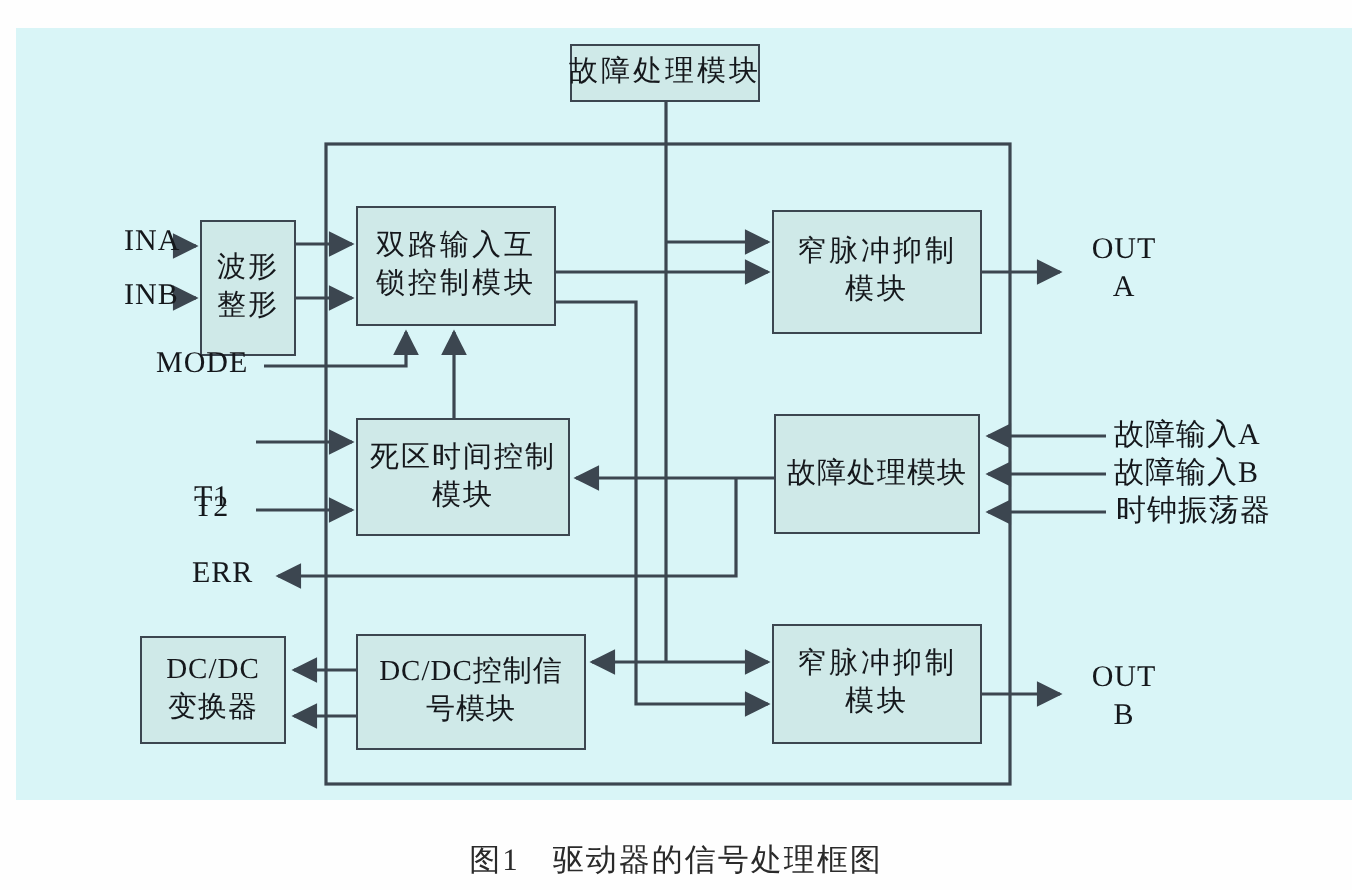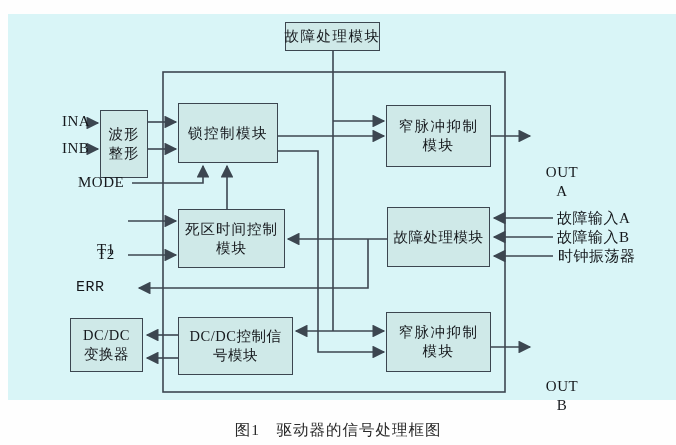--- a/index.html
+++ b/index.html
@@ -24,21 +24,21 @@
     border:1.6px solid var(--line-color,#3c4650);
     display:flex;flex-direction:column;align-items:center;justify-content:center;
     color:var(--text-color,#15181c);
     font-size:14.5px;line-height:19px;letter-spacing:1.5px;
     text-align:center;white-space:nowrap;
   }
   .pin{
     position:absolute;color:var(--text-color,#15181c);
     font-size:15px;line-height:15px;letter-spacing:0.5px;white-space:nowrap;
   }
-  .pin.center{text-align:center;margin-top:47px;}
+  .pin.center{text-align:center;}
   .pin .l2{margin-top:4px;}
   .caption{
     position:absolute;left:0;top:420px;width:676px;text-align:center;
     color:var(--caption-color,#2a2a2a);font-size:15.5px;letter-spacing:1px;
   }
 </style>
 </head>
 <body style="--page-bg: #fefefe; --panel-bg: #d9f5f7; --box-fill: #cfe9e8; --line-color: #3c4650; --text-color: #15181c; --caption-color: #2a2a2a;">
 
 <div class="panel"></div>
@@ -82,20 +82,21 @@
   <div class="box" style="left:285px;top:22px;width:95px;height:29px;">
     <div>故障处理模块</div>
   </div>
 
   <div class="box" style="left:100px;top:110px;width:48px;height:68px;letter-spacing:1px;align-items:center;">
     <div>波形</div>
     <div>整形</div>
   </div>
 
   <div class="box" style="left:178px;top:103px;width:100px;height:60px;">
+    <div>双路输入互</div>
     <div>锁控制模块</div>
   </div>
 
   <div class="box" style="left:386px;top:105px;width:105px;height:62px;">
     <div>窄脉冲抑制</div>
     <div>模块</div>
   </div>
 
   <div class="box" style="left:178px;top:209px;width:107px;height:59px;letter-spacing:1px;">
     <div>死区时间控制</div>
@@ -119,21 +120,21 @@
   <div class="box" style="left:386px;top:312px;width:105px;height:60px;">
     <div>窄脉冲抑制</div>
     <div>模块</div>
   </div>
 
   <div class="pin" style="left:62px;top:114px;">INA</div>
   <div class="pin" style="left:62px;top:141px;">INB</div>
   <div class="pin" style="left:78px;top:175px;">MODE</div>
   <div class="pin" style="left:97px;top:213px;margin-top:29px;">T1</div>
   <div class="pin" style="left:97px;top:247px;">T2</div>
-  <div class="pin" style="left:76px;top:280px;font-family:Liberation Mono, monospace;">ERR</div>
+  <div class="pin" style="left:96px;top:280px;">ERR</div>
 
   <div class="pin center" style="left:540px;top:118px;width:44px;">
     <div>OUT</div>
     <div class="l2">A</div>
   </div>
   <div class="pin center" style="left:540px;top:332px;width:44px;">
     <div>OUT</div>
     <div class="l2">B</div>
   </div>
 

